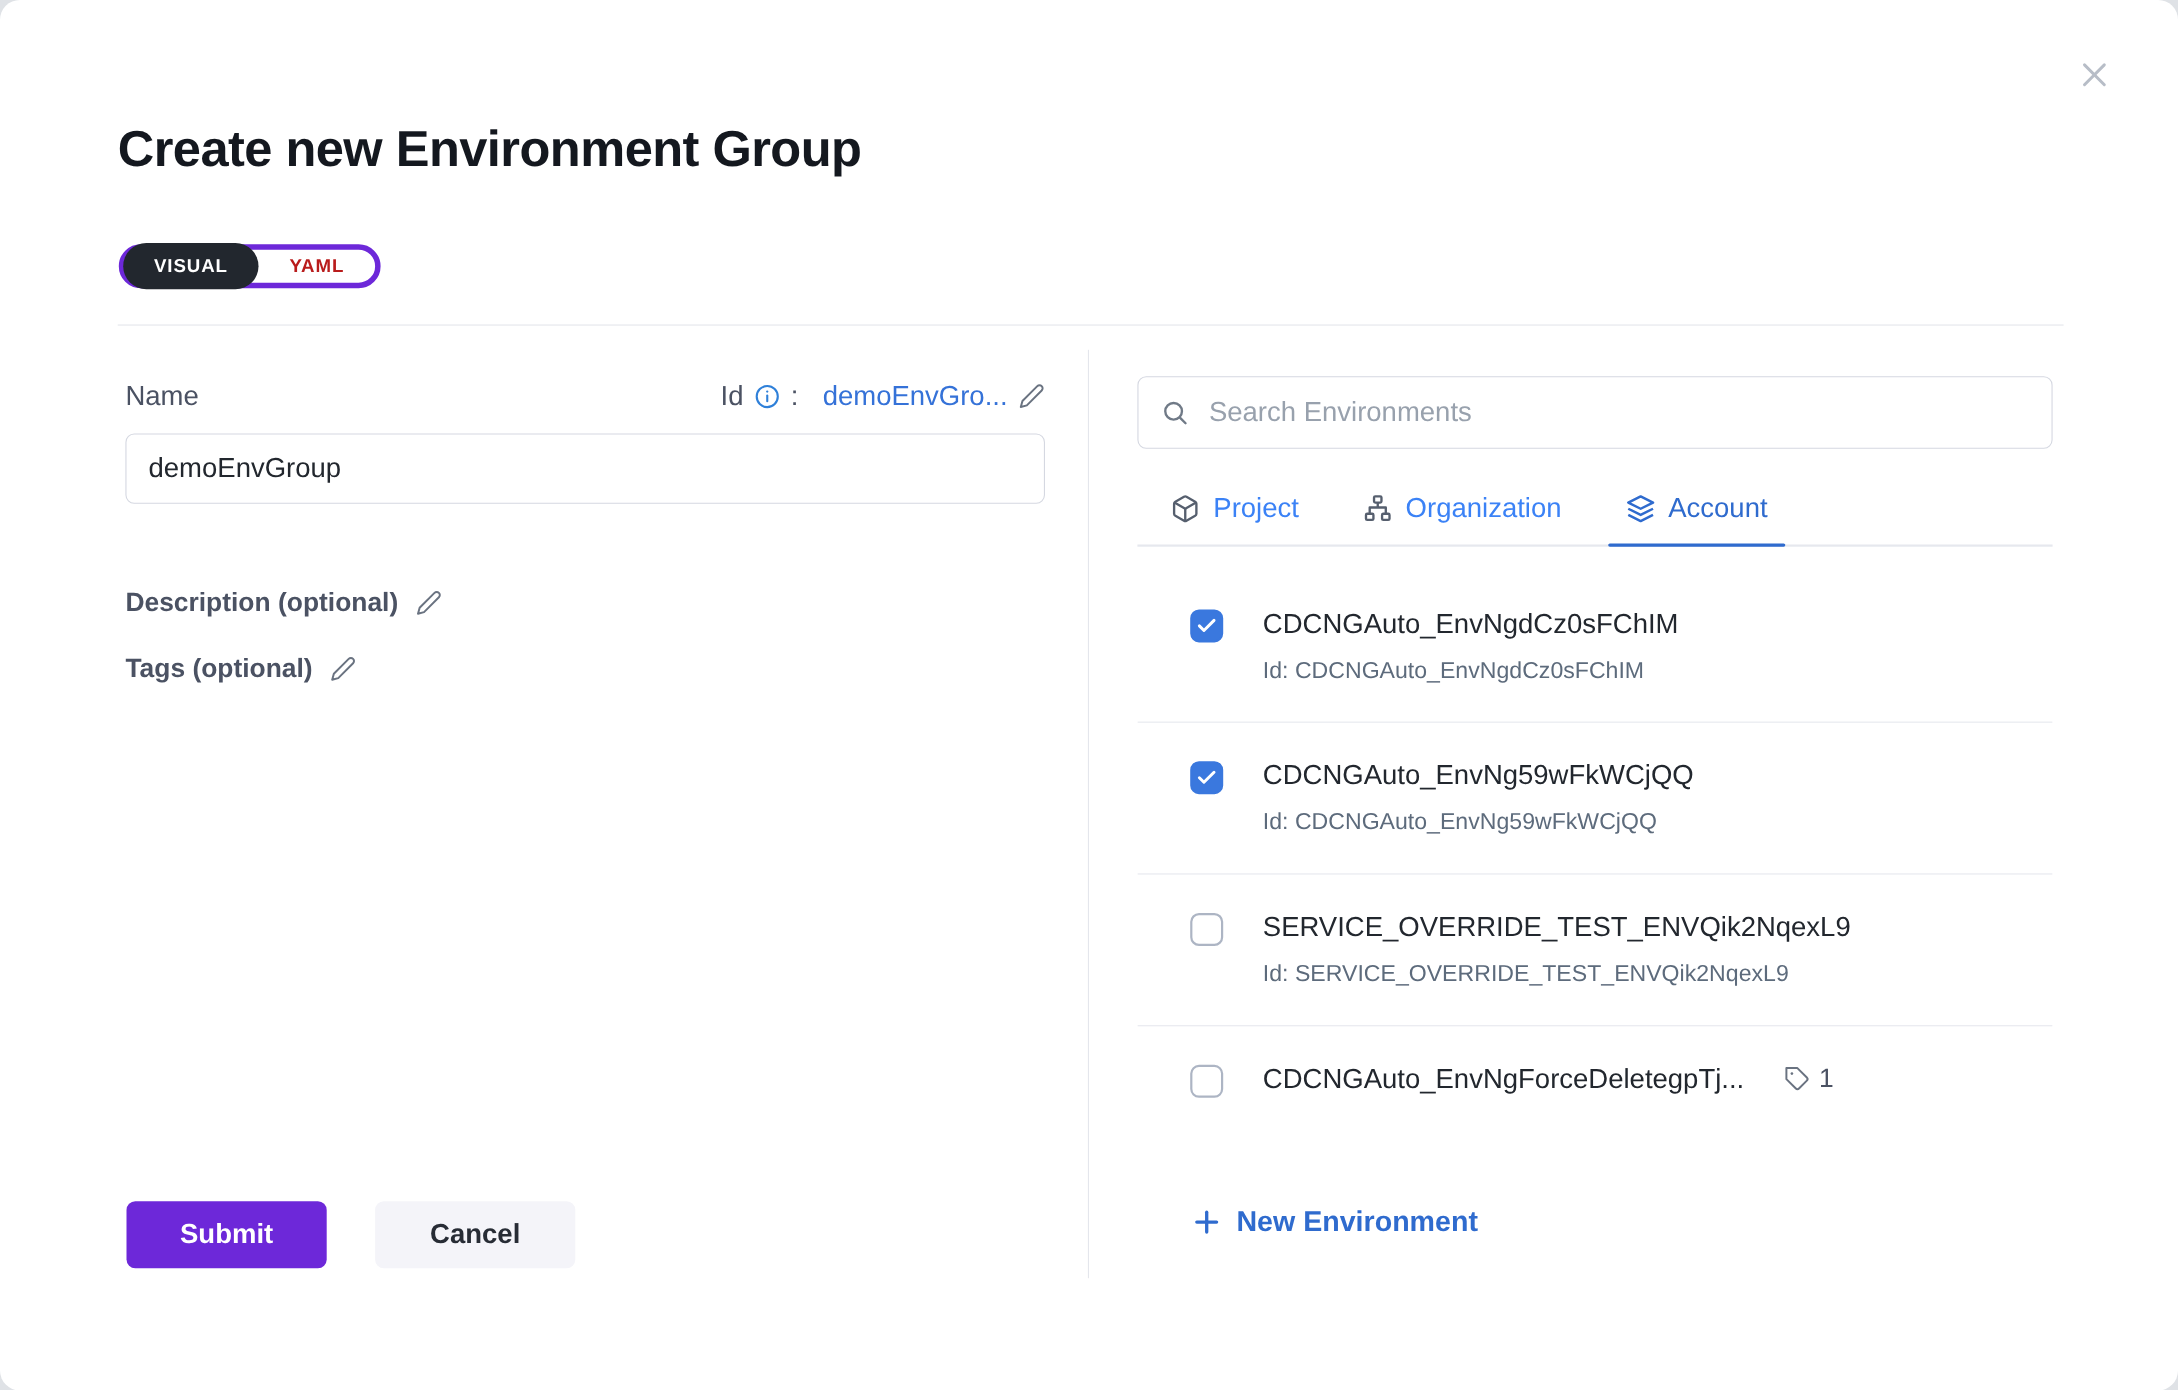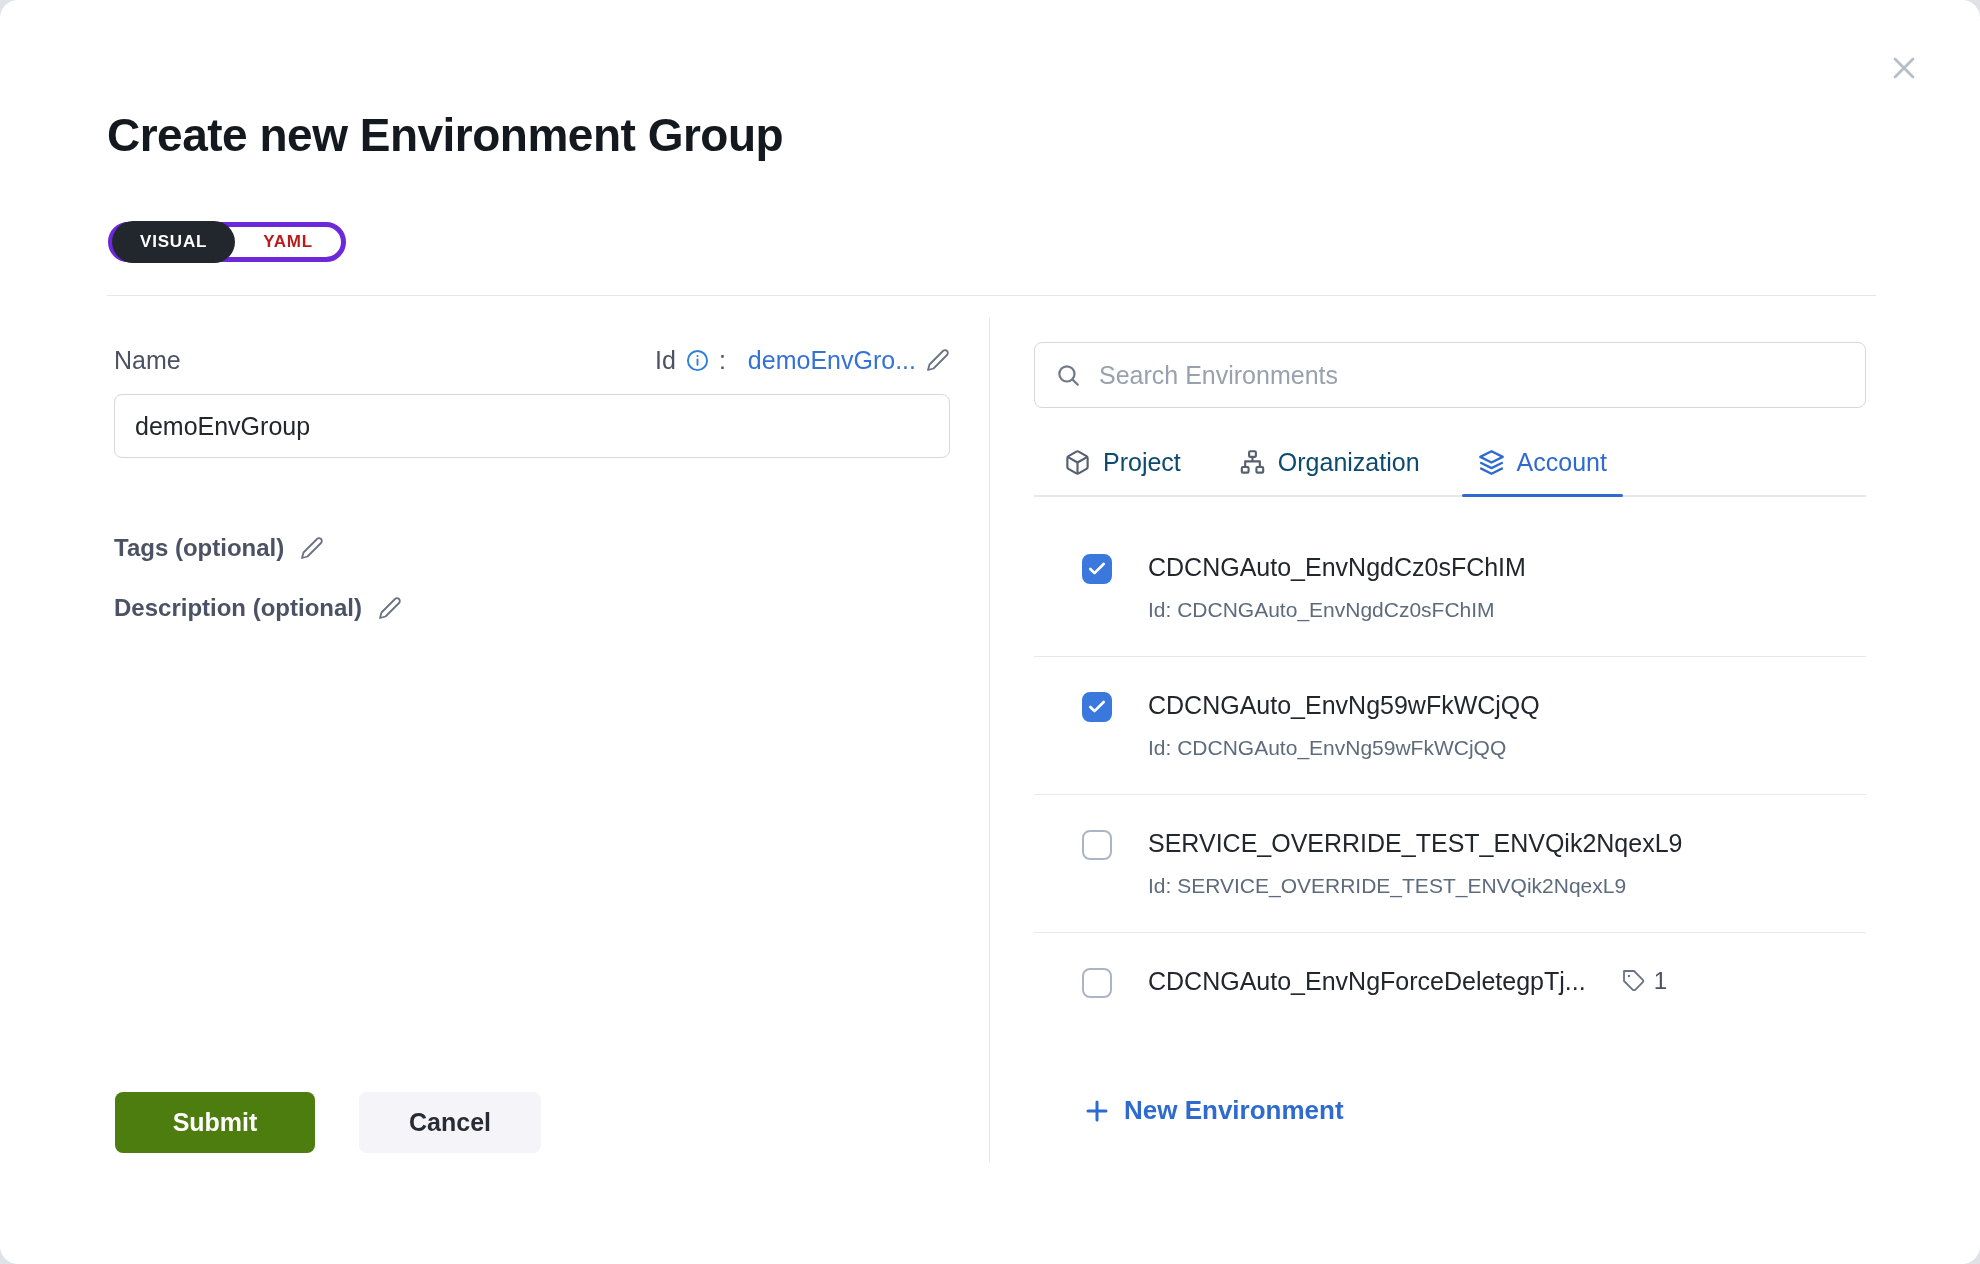--- a/index.html
+++ b/index.html
@@ -60,41 +60,41 @@
     font-size: 25px; color: #22272e; padding: 0 20px;
     font-family: inherit; outline: none;
   }
   .opt-row {
     display: flex; align-items: center; gap: 16px;
     margin-top: 76px; font-size: 24px; font-weight: 700; color: #4b5263;
   }
   .opt-row + .opt-row { margin-top: 32px; }
   .actions { position: absolute; left: 115px; top: 1092px; display: flex; gap: 44px; }
   .btn { height: 61px; border: none; border-radius: 8px; font-family: inherit; cursor: pointer; }
-  .btn-submit { width: 200px; background: #4d7c0f; color: #fff; font-size: 25px; font-weight: 700; }
+  .btn-submit { width: 182px; background: #6d28d9; color: #fff; font-size: 25px; font-weight: 700; }
   .btn-cancel { width: 182px; background: #f4f4f9; color: #272c35; font-size: 25px; font-weight: 600; }
   
   .env-panel { position: absolute; left: 1034px; top: 342px; width: 832px; }
   .search-box {
     display: flex; align-items: center; gap: 16px;
     height: 66px; border: 1px solid #d5d8e1; border-radius: 8px;
     padding: 0 20px;
   }
   .search-box input {
     flex: 1; border: none; outline: none;
     font-size: 25px; color: #22272e; font-family: inherit; background: transparent;
   }
   .search-box input::placeholder { color: #98a1ad; }
   .tabs {
     display: flex; align-items: flex-end;
     margin-top: 36px; border-bottom: 2px solid #e6e8ee; padding-left: 14px;
   }
   .tab {
     display: flex; align-items: center; gap: 12px;
-    font-size: 25px; color: #0c4a6e;
+    font-size: 25px; color: #3b82f6;
     padding: 4px 16px 18px; margin-right: 26px;
     position: relative; cursor: pointer; white-space: nowrap;
   }
   .tab.active { color: #2f6bce; }
   .tab.active::after {
     content: ""; position: absolute; left: 0; right: 0; bottom: -2px;
     height: 3px; background: #2f6bce; border-radius: 2px;
   }
   .env-list { height: 530px; overflow: hidden; }
   .env-row {
@@ -158,27 +158,27 @@
         </svg>
         <span>:</span>
         <a class="id-link">demoEnvGro...</a>
         <svg class="icon" width="24" height="24" viewBox="0 0 24 24" fill="none" stroke="#6a7381" stroke-width="1.8" stroke-linejoin="round">
           <path d="M17 3a2.828 2.828 0 1 1 4 4L7.5 20.5 2 22l1.5-5.5L17 3z"></path>
         </svg>
       </div>
     </div>
     <input class="name-input" value="demoEnvGroup" style="">
     <div class="opt-row">
-      <span>Tags (optional)</span>
+      <span>Description (optional)</span>
       <svg class="icon" width="24" height="24" viewBox="0 0 24 24" fill="none" stroke="#6a7381" stroke-width="1.8" stroke-linejoin="round">
         <path d="M17 3a2.828 2.828 0 1 1 4 4L7.5 20.5 2 22l1.5-5.5L17 3z"></path>
       </svg>
     </div>
     <div class="opt-row">
-      <span>Description (optional)</span>
+      <span>Tags (optional)</span>
       <svg class="icon" width="24" height="24" viewBox="0 0 24 24" fill="none" stroke="#6a7381" stroke-width="1.8" stroke-linejoin="round">
         <path d="M17 3a2.828 2.828 0 1 1 4 4L7.5 20.5 2 22l1.5-5.5L17 3z"></path>
       </svg>
     </div>
   </div>
 
   <div class="actions">
     <button class="btn btn-submit">Submit</button>
     <button class="btn btn-cancel">Cancel</button>
   </div>

